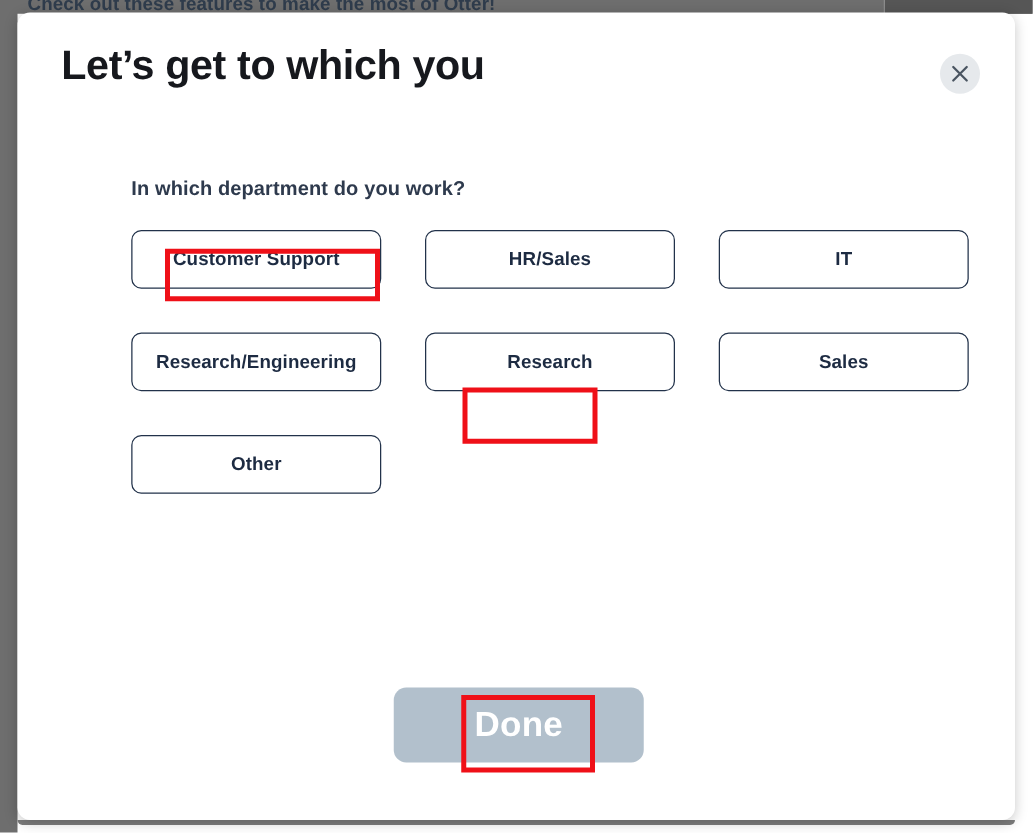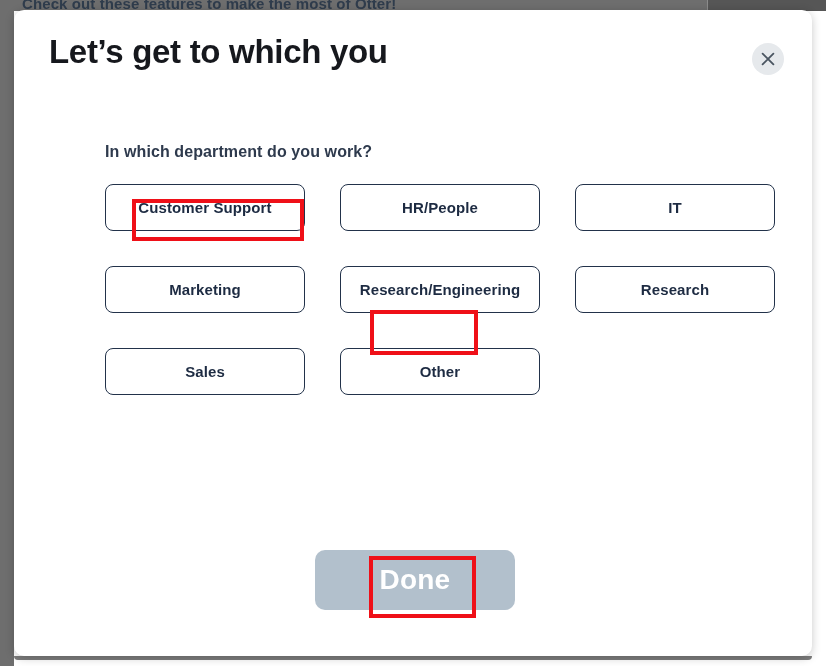--- a/index.html
+++ b/index.html
@@ -240,27 +240,24 @@
       </svg>
     </button>
 
     <div id="question">In which department do you work?</div>
 
     <div id="options-grid">
       <button class="option-btn">
         <span>Customer Support</span>
       </button>
       <button class="option-btn">
-        <span>HR/People</span>
+        <span>HR/Sales</span>
       </button>
       <button class="option-btn">
         <span>IT</span>
-      </button>
-      <button class="option-btn">
-        <span>Marketing</span>
       </button>
       <button class="option-btn">
         <span>Research/Engineering</span>
       </button>
       <button class="option-btn">
         <span>Research</span>
       </button>
       <button class="option-btn">
         <span>Sales</span>
       </button>

